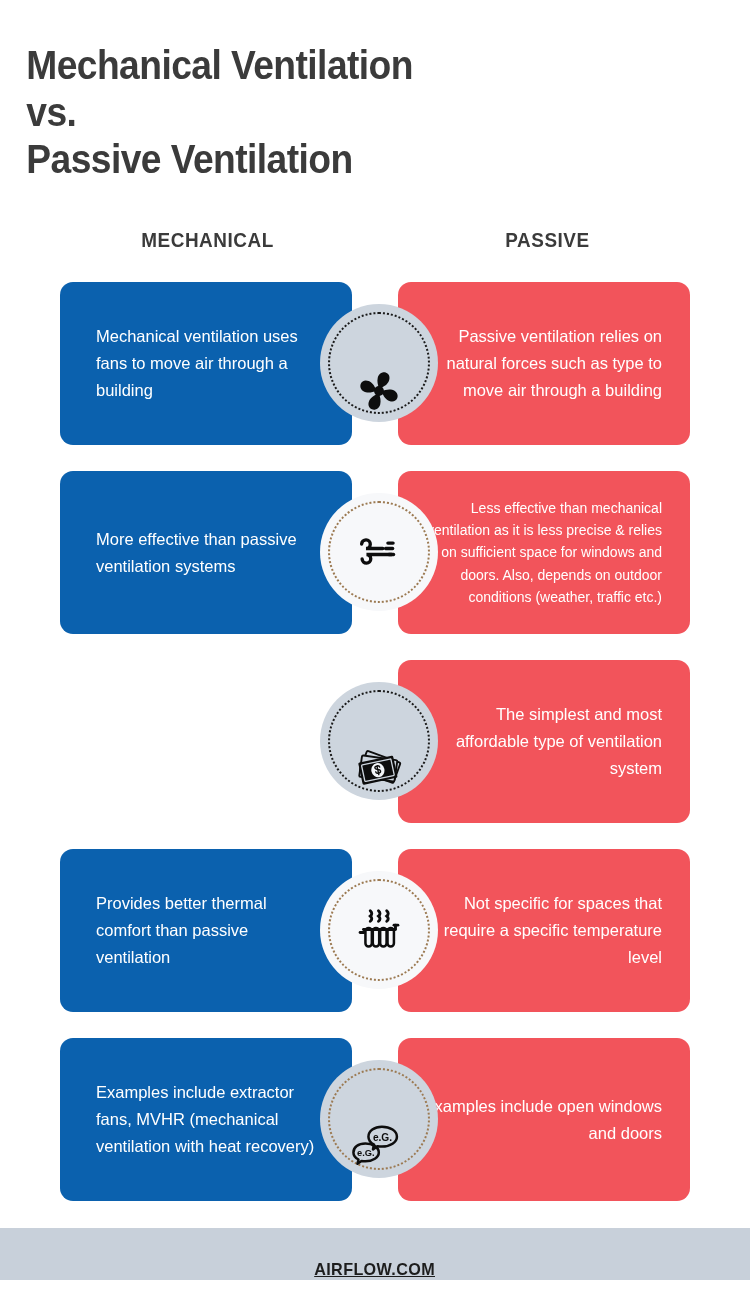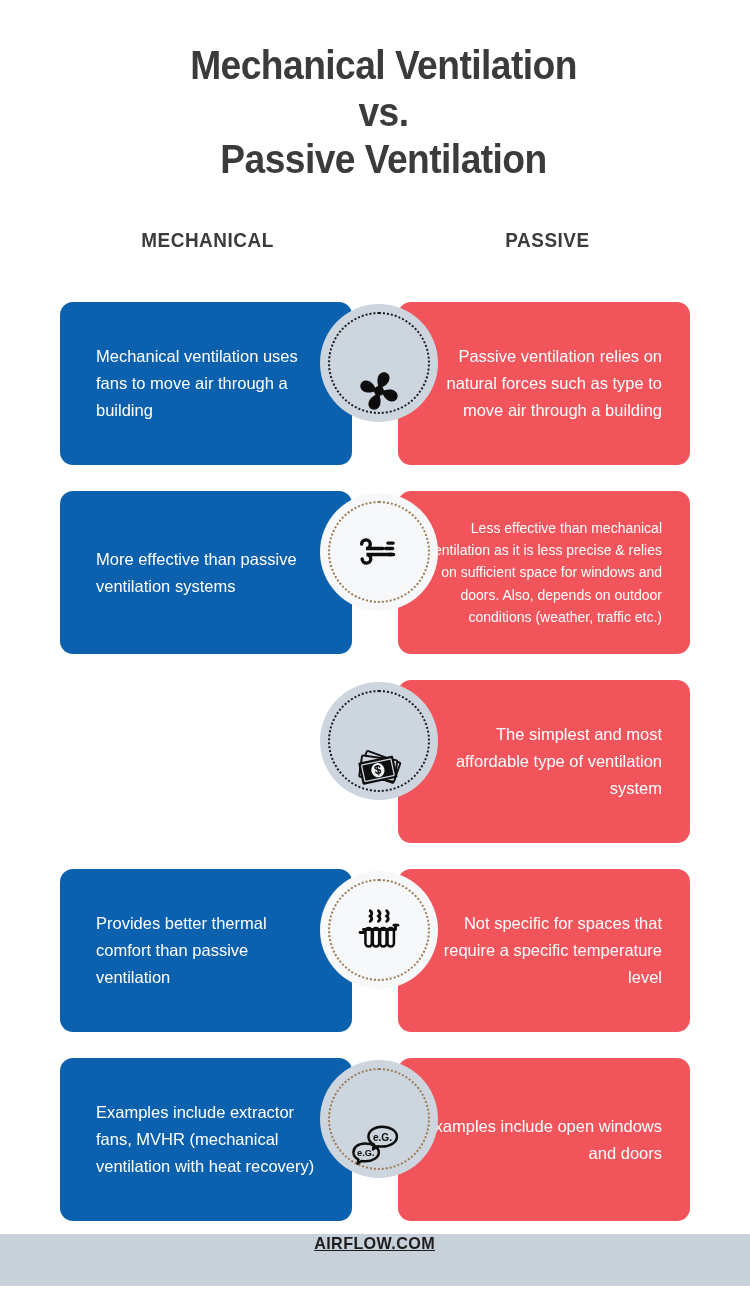--- a/index.html
+++ b/index.html
@@ -8,22 +8,21 @@
     background:#ffffff;
     font-family:"Liberation Sans", sans-serif;
     overflow:hidden;
     position:relative;
   }
   .page{width:750px;height:1300px;position:relative;}
 
   
   .title-block{
     padding-top:42px;
-    text-align:center;
-    margin-left:17px;
+    text-align:left;
   }
   .title-line{
     display:block;
     font-family:"Liberation Sans", sans-serif;
     font-weight:bold;
     font-size:40px;
     line-height:47px;
     letter-spacing:-0.6px;
     color:#3b3b3b;
     transform:scaleX(0.93);
@@ -54,21 +53,20 @@
     margin-bottom:26px;
   }
   .card{
     position:absolute;
     top:0;
     height:163px;
     border-radius:13px;
     box-sizing:border-box;
     display:flex;
     align-items:center;
-    margin-top:20px;
   }
   .card.left{
     left:60px;width:292px;
     background:#0b61ae;
     padding:0 26px 0 36px;
     justify-content:flex-start;
   }
   .card.right{
     left:398px;width:292px;
     background:#f2545b;
@@ -107,24 +105,24 @@
   .badge.white .ring{border:2.5px dotted #9c7a52;}
   .badge.dot-brown .ring{border:2.5px dotted #9c7a52;}
   .badge svg{position:relative;z-index:2;display:block;}
 
   
   .row .badge{top:22px;}
 
   
   .footer{
     position:absolute;
-    left:0;bottom:14px;
+    left:0;bottom:20px;
     width:750px;height:52px;
     background:#c8d0da;
-    display:flex;align-items:flex-start;justify-content:center;
+    display:flex;align-items:flex-end;justify-content:center;
   }
   .footer-link{
     font-size:17px;
     font-weight:bold;
     color:#1d1d1d;
     letter-spacing:0.4px;
     text-decoration:underline;
     transform:scaleX(0.95);
   }
 </style>

